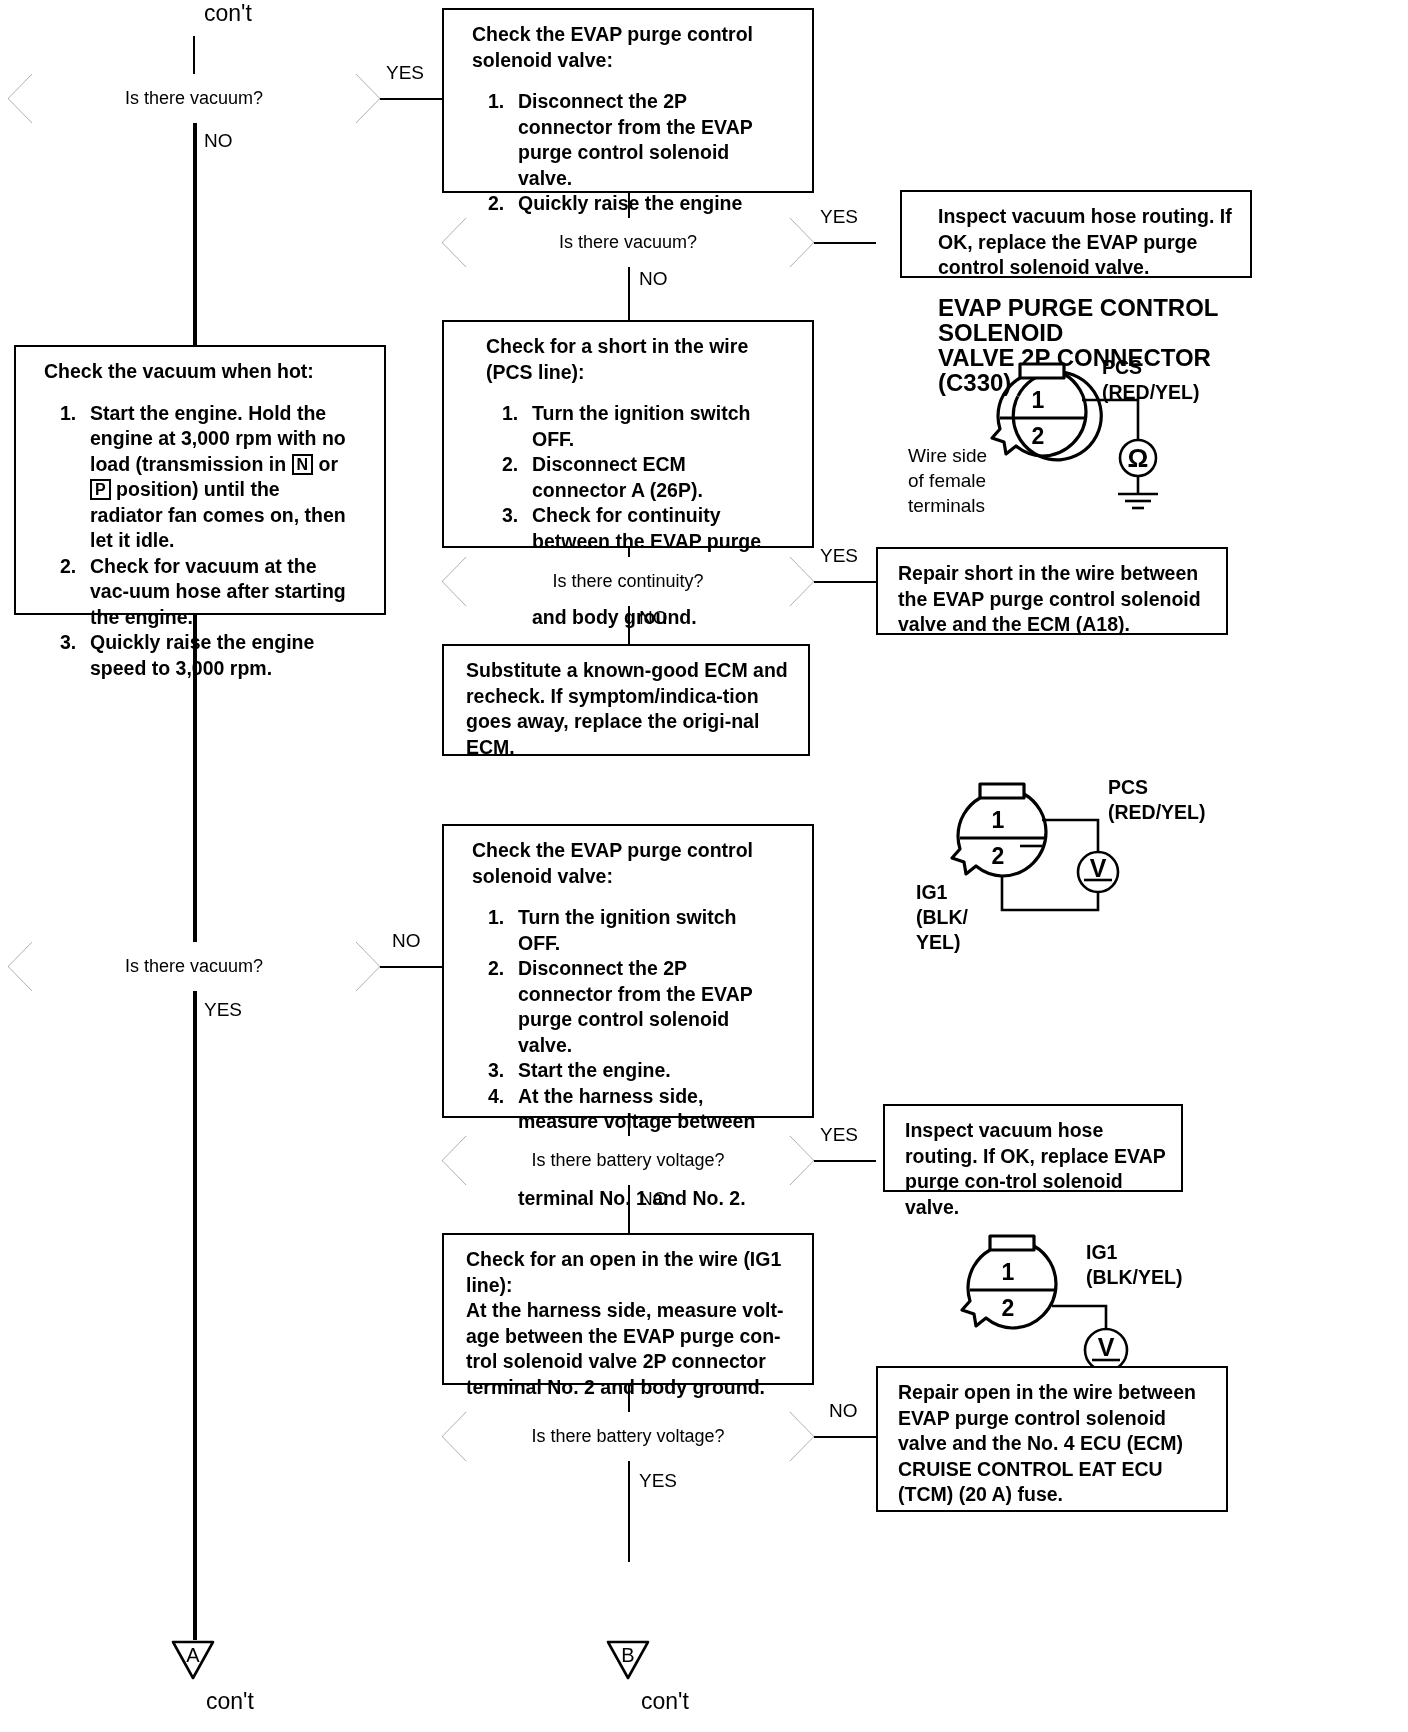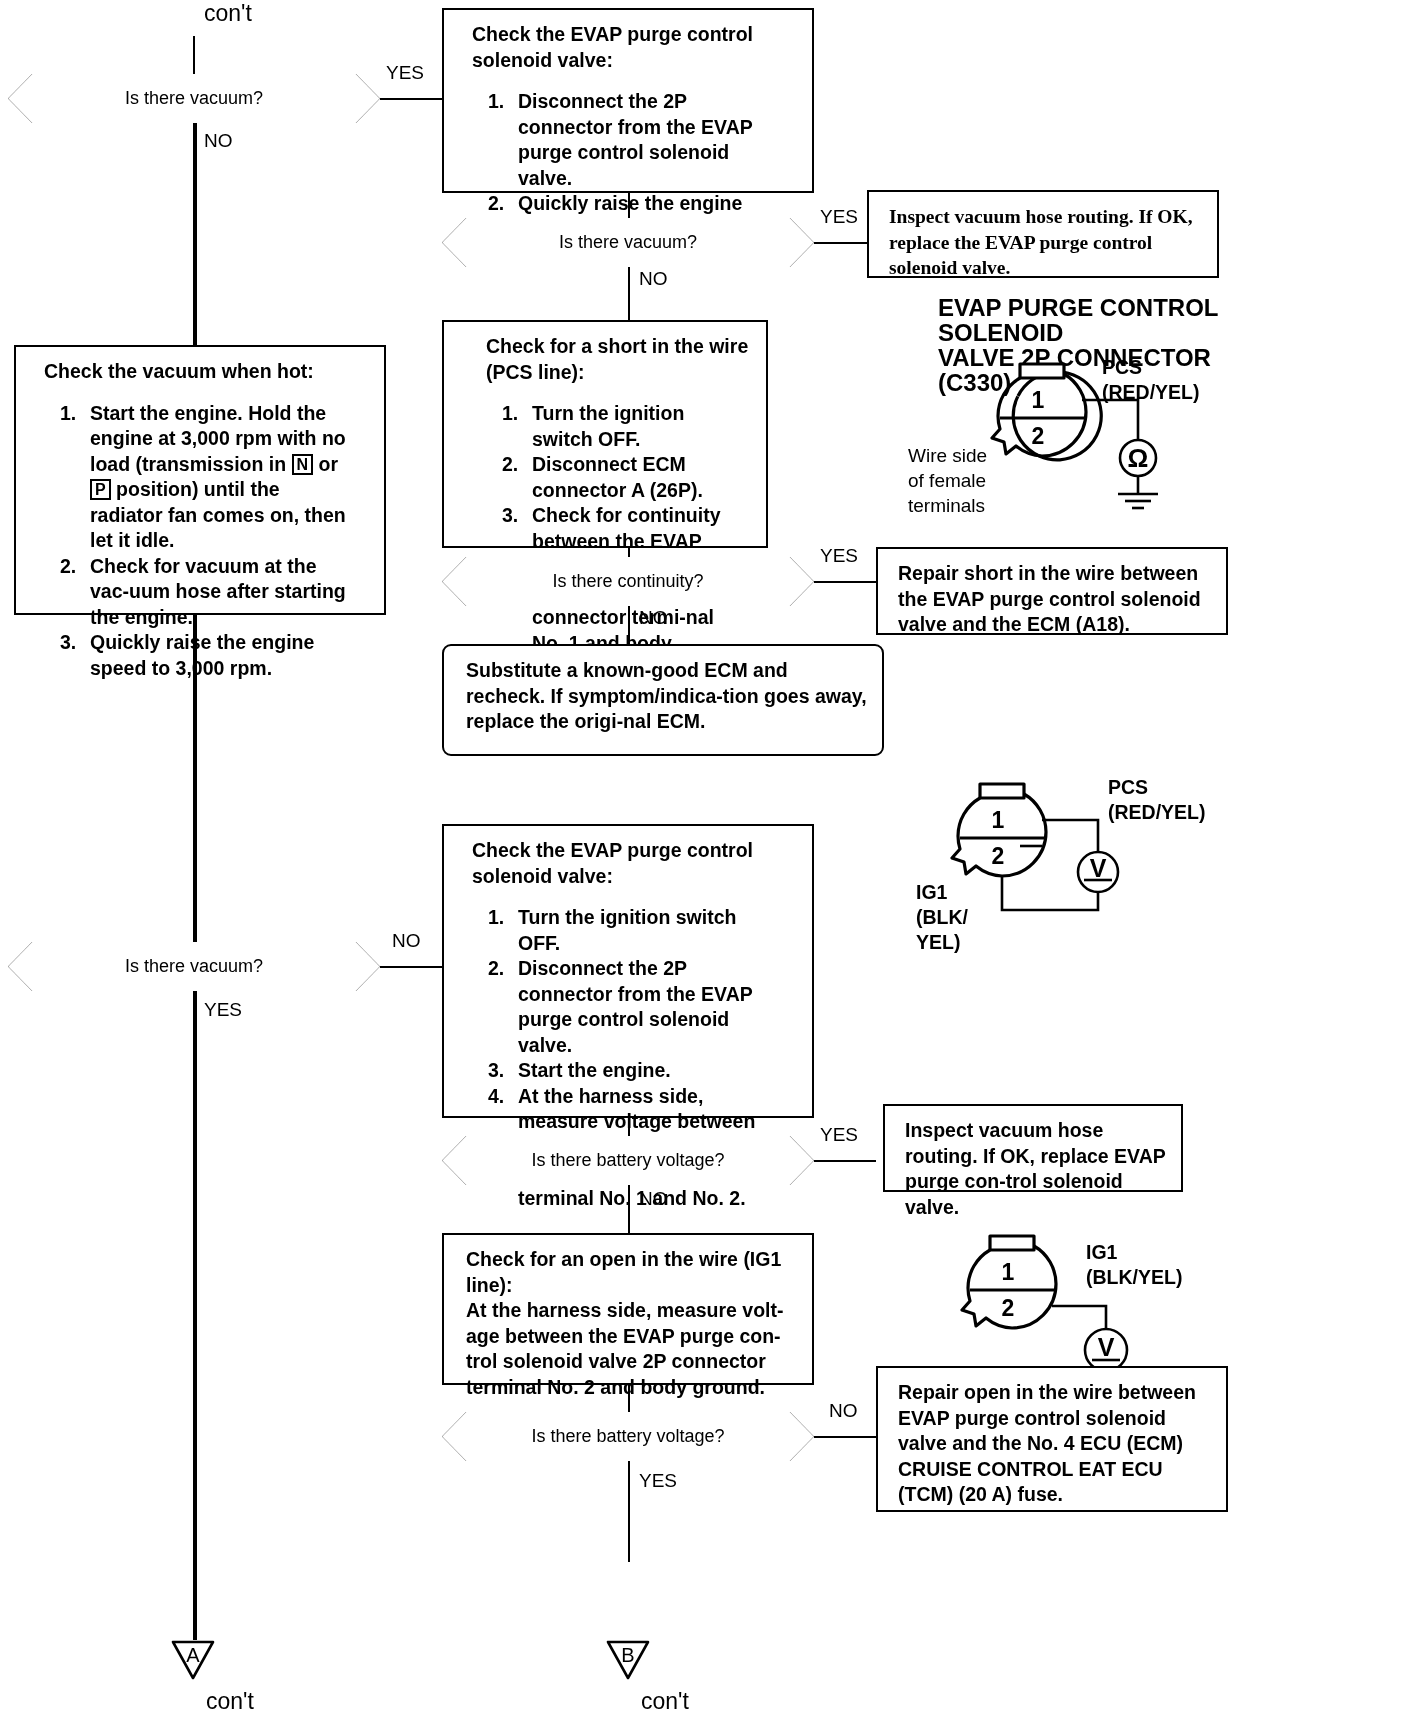--- a/index.html
+++ b/index.html
@@ -181,34 +181,34 @@
   <div class="hex" style="left:442px; top:218px; width:372px; height:49px;">
     <div class="hexin">
         <span>Is there vacuum?</span>
       </div>
   </div>
   <div class="hline" style="left:814px; top:242px; width:62px;"></div>
   <div class="lbl" style="left:820px; top:206px;">YES</div>
   <div class="vline" style="left:628px; top:267px; height:55px;"></div>
   <div class="lbl" style="left:639px; top:268px;">NO</div>
 
-  <div class="box" style="left:867px; top:190px; width:352px; height:88px; padding-left:20px;font-family:Liberation Serif, serif;">
+  <div class="box" style="left:900px; top:190px; width:352px; height:88px; padding-left:36px;">
     <span>Inspect vacuum hose routing. If OK, replace the EVAP purge control solenoid valve.</span>
   </div>
 
   <div class="box" style="left:14px; top:345px; width:372px; height:270px;">
     <span class="hdr">Check the vacuum when hot:</span>
     <ol class="steps">
       <li><span id="gearstep">Start the engine. Hold the engine at 3,000 rpm with no load (transmission in <span class="gearbox">N</span> or <span class="gearbox">P</span> position) until the radiator fan comes on, then let it idle.</span></li>
       <li>Check for vacuum at the vac-uum hose after starting the engine.</li>
       <li>Quickly raise the engine speed to 3,000 rpm.</li>
     </ol>
   </div>
 
-  <div class="box" style="left:442px; top:320px; width:326px; height:228px;padding-left:42px;">
+  <div class="box" style="left:442px; top:320px; width:372px; height:228px;padding-left:42px;">
     <span class="hdr">Check for a short in the wire (PCS line):</span>
     <ol class="steps">
       <li>Turn the ignition switch OFF.</li>
       <li>Disconnect ECM connector A (26P).</li>
       <li>Check for continuity between the EVAP purge control sole-noid valve 2P connector termi-nal No. 1 and body ground.</li>
     </ol>
   </div>
 
   <div class="vline" style="left:628px; top:548px; height:25px;"></div>
 
@@ -219,21 +219,21 @@
   </div>
   <div class="hline" style="left:814px; top:581px; width:62px;"></div>
   <div class="lbl" style="left:820px; top:545px;">YES</div>
   <div class="vline" style="left:628px; top:606px; height:38px;"></div>
   <div class="lbl" style="left:639px; top:607px;">NO</div>
 
   <div class="box" style="left:876px; top:547px; width:352px; height:88px; padding-left:20px;">
     <span>Repair short in the wire between the EVAP purge control solenoid valve and the ECM (A18).</span>
   </div>
 
-  <div class="box" style="left:442px; top:644px; width:442px; height:112px; padding-left:22px;border-radius:9px;">
+  <div class="box" style="left:442px; top:644px; width:368px; height:112px; padding-left:22px;">
     <span>Substitute a known-good ECM and recheck. If symptom/indica-tion goes away, replace the origi-nal ECM.</span>
   </div>
 
   <div class="calloutTitle" style="left:938px; top:295px; width:320px;">EVAP PURGE CONTROL SOLENOID
 VALVE 2P CONNECTOR (C330)</div>
 
   <div class="diag" style="left:990px; top:360px;">
     <svg width="230" height="160" viewBox="0 0 230 160">
 
       <g fill="none" stroke="#000" stroke-width="3.2" stroke-linejoin="round">

